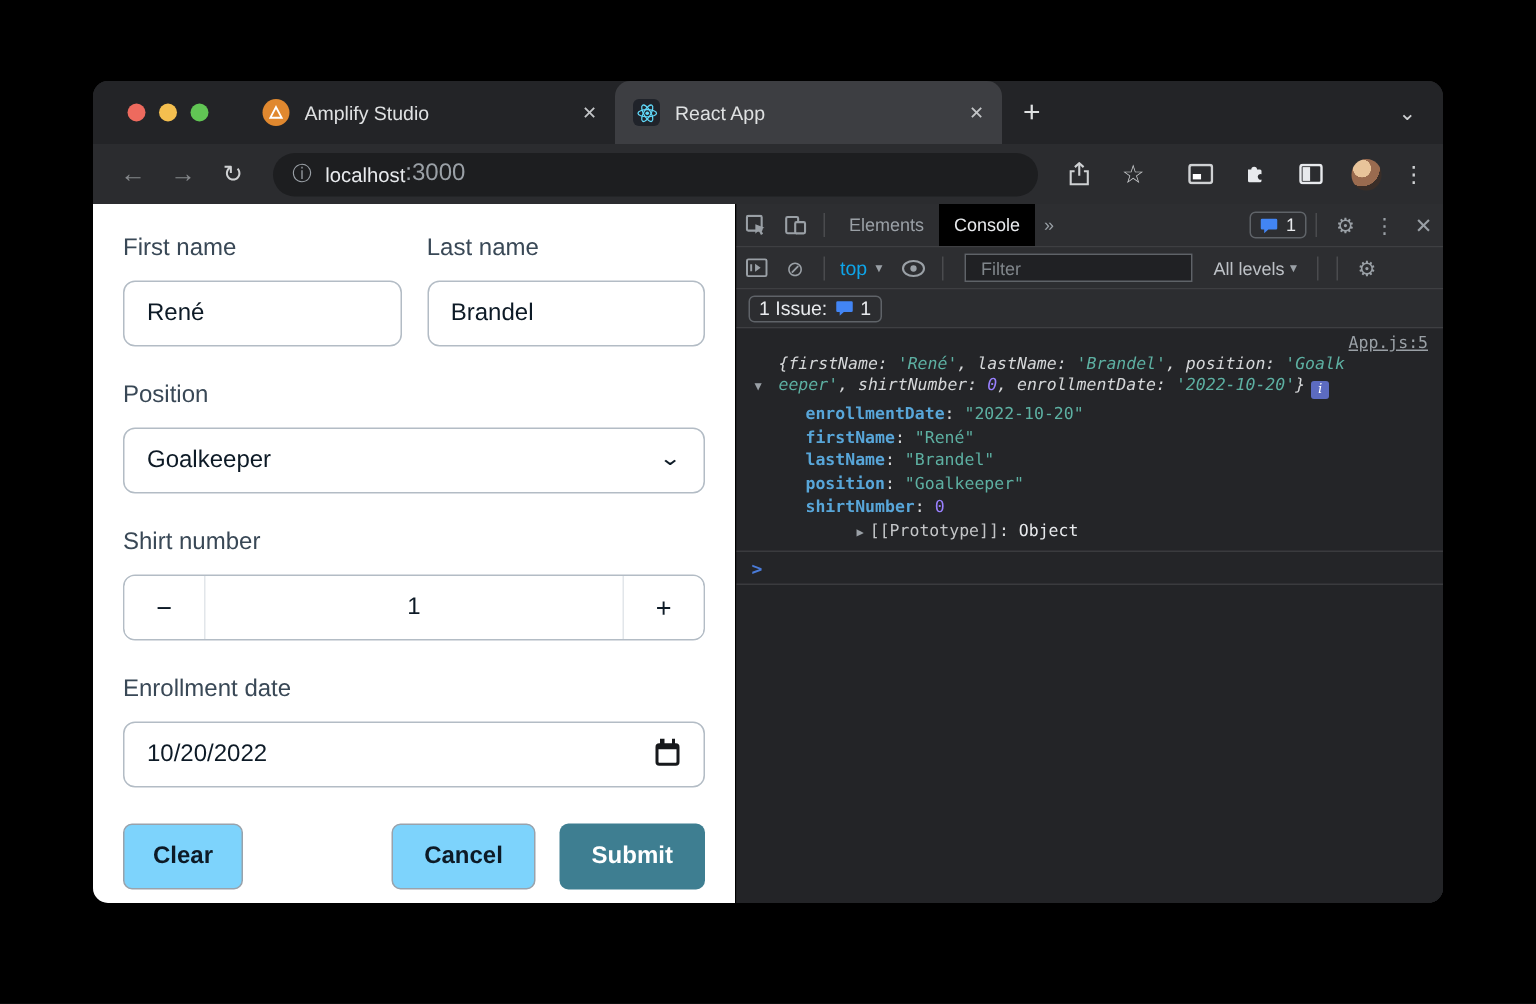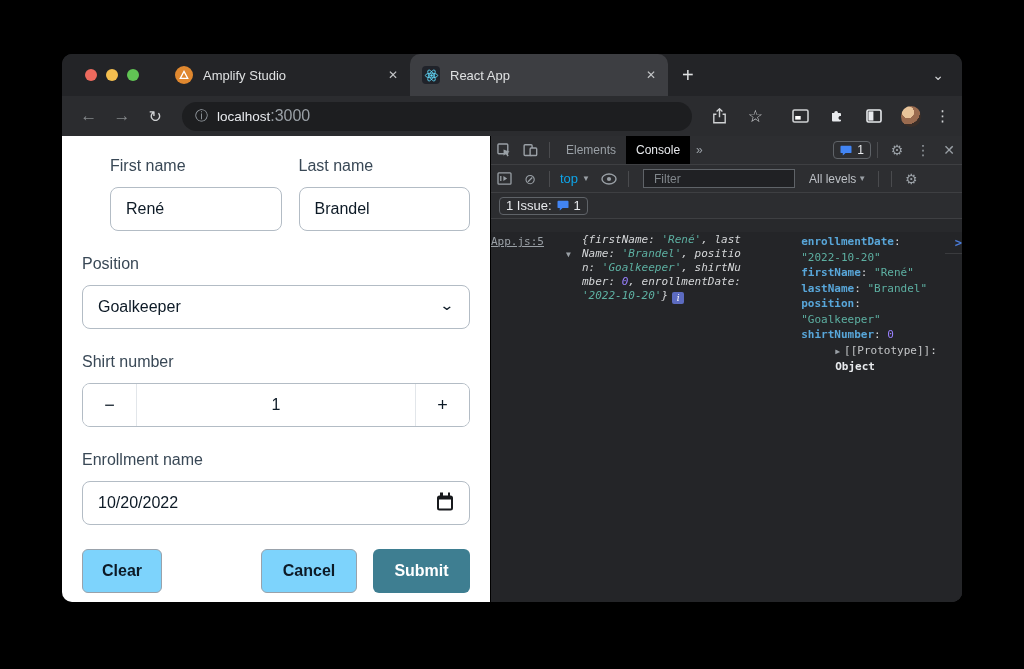--- a/index.html
+++ b/index.html
@@ -36,21 +36,21 @@
   .gap-lg { margin-left:26px; }
   .avatar { width:21px; height:21px; border-radius:50%; background:radial-gradient(circle at 35% 30%, #e8c49a 0 30%, #9a6b4f 31% 60%, #3a2e28 61%); margin-left:17px; }
   .dots { color:#cfd1d3; font-size:15px; letter-spacing:0; margin-left:14px; }
 
   
   .content { flex:1; display:flex; min-height:0; }
   .form-panel { width:428px; background:#ffffff; padding:21px 20px 0 20px; flex:0 0 auto; }
 
   
   .f-label { font-size:16px; color:#394856; margin-bottom:12px; }
-  .f-row2 { display:flex; gap:17px; margin-bottom:24px;margin-left:28px; }
+  .f-row2 { display:flex; gap:17px; margin-bottom:24px; }
   .f-col { width:186px; }
   .f-input { width:100%; height:44px; border:1px solid #b3bcc5; border-radius:8px; font-size:16px; color:#0d1a26; padding:4px 15px; display:flex; align-items:center; background:#fff; font-family:"Liberation Sans",sans-serif; }
   .f-block { margin-bottom:24px; }
   .select-box { position:relative; }
   .select-box .chev { position:absolute; right:16px; top:50%; transform:translateY(-62%) scaleX(1.3); font-size:14px; color:#0d1a26; }
   .stepper { display:flex; height:44px; border:1px solid #b3bcc5; border-radius:8px; overflow:hidden; }
   .step-btn { width:54px; display:flex; align-items:center; justify-content:center; font-size:18px; color:#0d1a26; background:#fff; }
   .step-btn.minus { border-right:1px solid #e2e6ea; }
   .step-btn.plus { border-left:1px solid #e2e6ea; }
   .step-val { flex:1; display:flex; align-items:center; justify-content:center; font-size:16px; color:#0d1a26; }
@@ -76,36 +76,36 @@
   .dt-right { margin-left:auto; display:flex; align-items:center; height:100%; }
   .badge-chip { display:flex; align-items:center; gap:5px; border:1px solid #5f6368; border-radius:4px; height:18px; padding:0 6px; color:#e8eaed; font-size:12px; }
   .dt-glyph { font-size:14px; color:#9aa0a6; }
   .dt-toolbar { height:28px; }
   .ctx { font-size:13px; color:#0ea5e9; margin:0 2px 0 4px; }
   .caret { font-size:8px; color:#9aa0a6; margin:0 6px 0 2px; }
   .filter { width:152px; height:19px; background:#202124; border:1px solid #5f6368; color:#80868b; font-size:12px; display:flex; align-items:center; padding:0 10px; margin-left:8px; }
   .levels { font-size:12px; color:#bdc1c6; margin-left:14px; }
   .dt-issuebar { height:26px; background:#2c2d30; padding-left:8px; }
   .issue-chip { display:flex; align-items:center; gap:5px; border:1px solid #5f6368; border-radius:4px; height:18px; padding:0 6px; color:#e8eaed; font-size:13px; }
-  .console { flex:1; background:#242528; font-family:"DejaVu Sans Mono",monospace; font-size:11px; display:flex; min-height:0;margin-top:13px; }
+  .console { flex:1; background:#242528; font-family:"DejaVu Sans Mono",monospace; font-size:11px; display:flex; flex-direction:column; min-height:0; }
   .src-line { text-align:right; padding:3px 10px 0 0; }
   .src-link { color:#9aa0a6; text-decoration:underline; font-size:11px; }
   .entry { position:relative; padding:1px 8px 2px 28px; line-height:14px; }
   .exp-arrow { position:absolute; left:12px; top:16px; font-size:8px; color:#9aa0a6; }
   .preview-text { display:inline; font-style:italic; word-break:break-all; color:#d5d7d9; }
   .preview-wrap { max-width:58ch; display:inline-block; vertical-align:top; }
   .tok-s { color:#5db0a2; } .tok-n { color:#9980ff; } .tok-p { color:#d5d7d9; }
   .info-badge { display:inline-flex; align-items:center; justify-content:center; width:12px; height:12px; border-radius:2px; background:#5c6bc0; color:#fff; font-size:9px; font-style:italic; font-family:"DejaVu Serif",serif; margin-left:4px; transform:translateY(2px); }
   .props { padding:2px 8px 0 46px; line-height:15.5px; }
   .prop-name { color:#58a6d9; font-weight:bold; }
   .prop-colon { color:#d5d7d9; }
   .val-s { color:#5db0a2; } .val-n { color:#9980ff; }
   .proto-row { padding-left:34px; color:#c3c5c7; }
   .proto-arrow { font-size:8px; color:#9aa0a6; margin-right:4px; }
-  .val-obj { color:#e8eaed; font-weight:bold; }
+  .val-obj { color:#e8eaed; font-weight:normal; }
   .log-divider { border-top:1px solid #3a3b3e; margin-top:5px; }
   .prompt-row { height:22px; display:flex; align-items:center; padding-left:10px; border-bottom:1px solid #3a3b3e; }
   .prompt-chev { color:#4a7bd8; font-weight:bold; font-size:12px; }
   .console-rest { flex:1; background:#232427; }
   svg { display:block; }
 </style>
 </head>
 <body>
 
 <div class="window">
@@ -212,21 +212,21 @@
       <div class="f-block">
         <div class="f-label">Shirt number</div>
         <div class="stepper">
           <div class="step-btn minus">−</div>
           <div class="step-val">1</div>
           <div class="step-btn plus">+</div>
         </div>
       </div>
 
       <div class="f-block">
-        <div class="f-label">Enrollment name</div>
+        <div class="f-label">Enrollment date</div>
         <div class="f-input date-box">
           <span>10/20/2022</span>
           <span class="cal-icon"></span>
         </div>
       </div>
 
       <div class="btn-row">
         <div class="btn clear">Clear</div>
         <div class="btn cancel">Cancel</div>
         <div class="btn submit">Submit</div>

